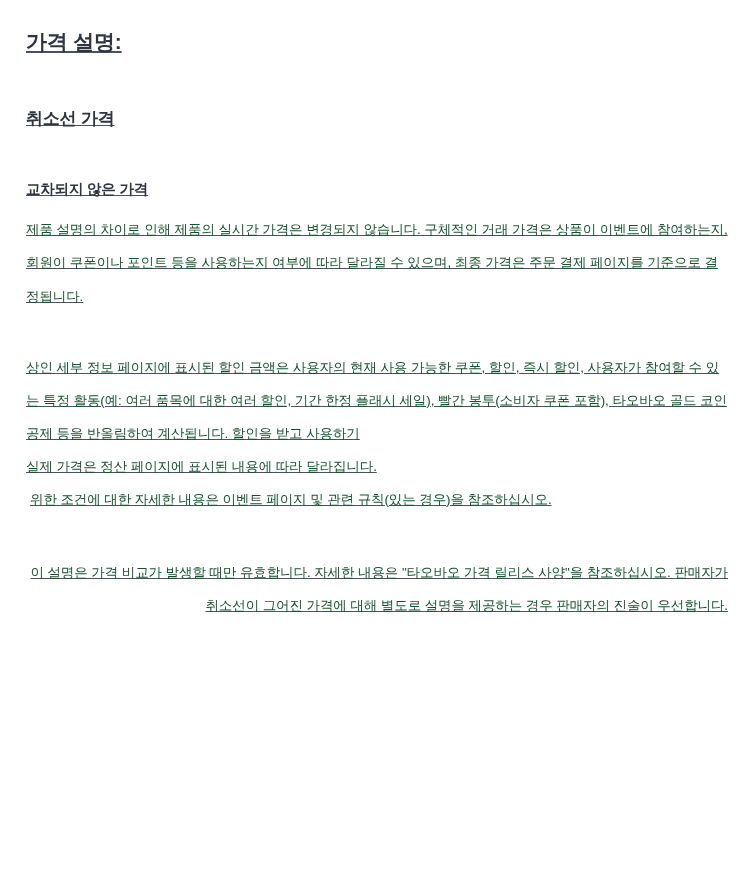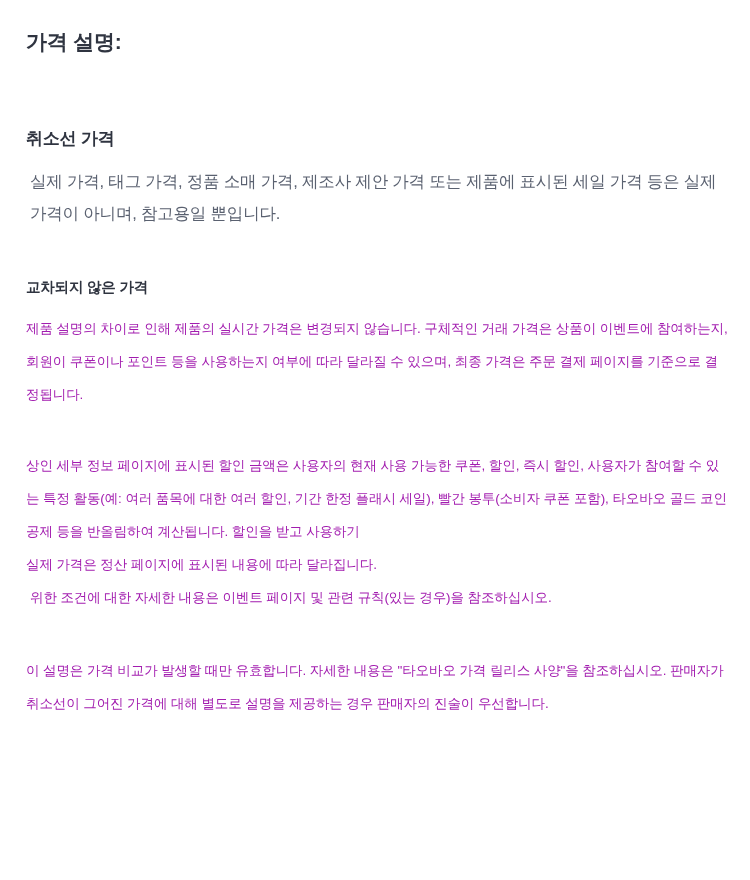--- a/index.html
+++ b/index.html
@@ -13,73 +13,73 @@
     font-family: "Liberation Sans", sans-serif;
     color: #4a5160;
     overflow: hidden;
   }
   .page {
     width: 750px;
     height: 644px;
     box-sizing: border-box;
     padding: 20px 22px 6px 26px;
     position: relative;
+    text-decoration: underline;
   }
   .doc-title {
     font-size: 21px;
     font-weight: bold;
     color: #2f3440;
     letter-spacing: -0.2px;
     margin: 8px 0 0 0;
     line-height: 1.3;
   }
   .section-heading {
     font-size: 17px;
     font-weight: bold;
     color: #2f3440;
     margin: 0;
     line-height: 1.4;
     letter-spacing: -0.2px;
   }
-  .sec1 { margin-top: 72px; }
+  .sec1 { margin-top: 52px; }
   .lead {
     font-size: 16.5px;
     color: #5a6170;
     line-height: 1.95;
     margin: 14px 0 0 4px;
     letter-spacing: -0.2px;
     max-width: 700px;
   }
   .section-heading.sec2 {
     font-size: 14.5px;
     margin-top: 48px;
   }
   .body-block {
     font-size: 13.5px;
-    color: #a21caf;
+    color: #14532d;
     line-height: 2.45;
     letter-spacing: -0.1px;
     max-width: 706px;
   }
   .b1 { margin-top: 14px; }
   .b2 { margin-top: 38px; }
   .b2 .ln-indent { padding-left: 4px; }
-  .b3 { margin-top: 40px; }
+  .b3 { margin-top: 40px; text-align: right; }
   .line { white-space: normal; }
 </style>
 </head>
 <body>
 
 <div class="page">
 
   <h1 class="doc-title">가격 설명:</h1>
 
   <h2 class="section-heading sec1">취소선 가격</h2>
 
-  <p class="lead">실제 가격, 태그 가격, 정품 소매 가격, 제조사 제안 가격 또는 제품에 표시된 세일 가격 등은 실제 가격이 아니며, 참고용일 뿐입니다.</p>
 
   <h3 class="section-heading sec2">교차되지 않은 가격</h3>
 
   <p class="body-block b1">제품 설명의 차이로 인해 제품의 실시간 가격은 변경되지 않습니다. 구체적인 거래 가격은 상품이 이벤트에 참여하는지, 회원이 쿠폰이나 포인트 등을 사용하는지 여부에 따라 달라질 수 있으며, 최종 가격은 주문 결제 페이지를 기준으로 결정됩니다.</p>
 
   <div class="body-block b2">
     <span class="line">상인 세부 정보 페이지에 표시된 할인 금액은 사용자의 현재 사용 가능한 쿠폰, 할인, 즉시 할인, 사용자가 참여할 수 있는 특정 활동(예: 여러 품목에 대한 여러 할인, 기간 한정 플래시 세일), 빨간 봉투(소비자 쿠폰 포함), 타오바오 골드 코인 공제 등을 반올림하여 계산됩니다. 할인을 받고 사용하기</span>
     <div class="line">실제 가격은 정산 페이지에 표시된 내용에 따라 달라집니다.</div>
     <div class="line ln-indent">위한 조건에 대한 자세한 내용은 이벤트 페이지 및 관련 규칙(있는 경우)을 참조하십시오.</div>
   </div>

